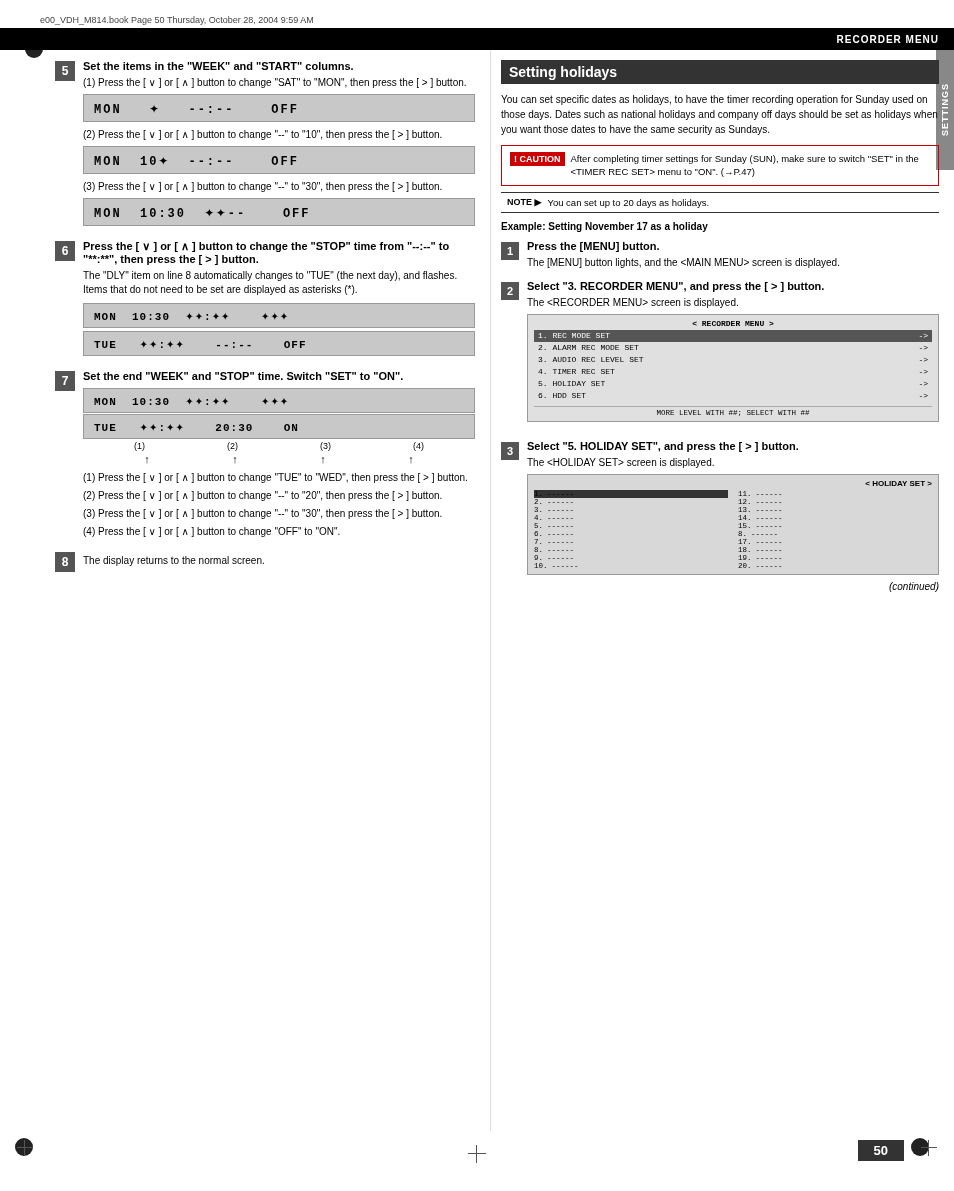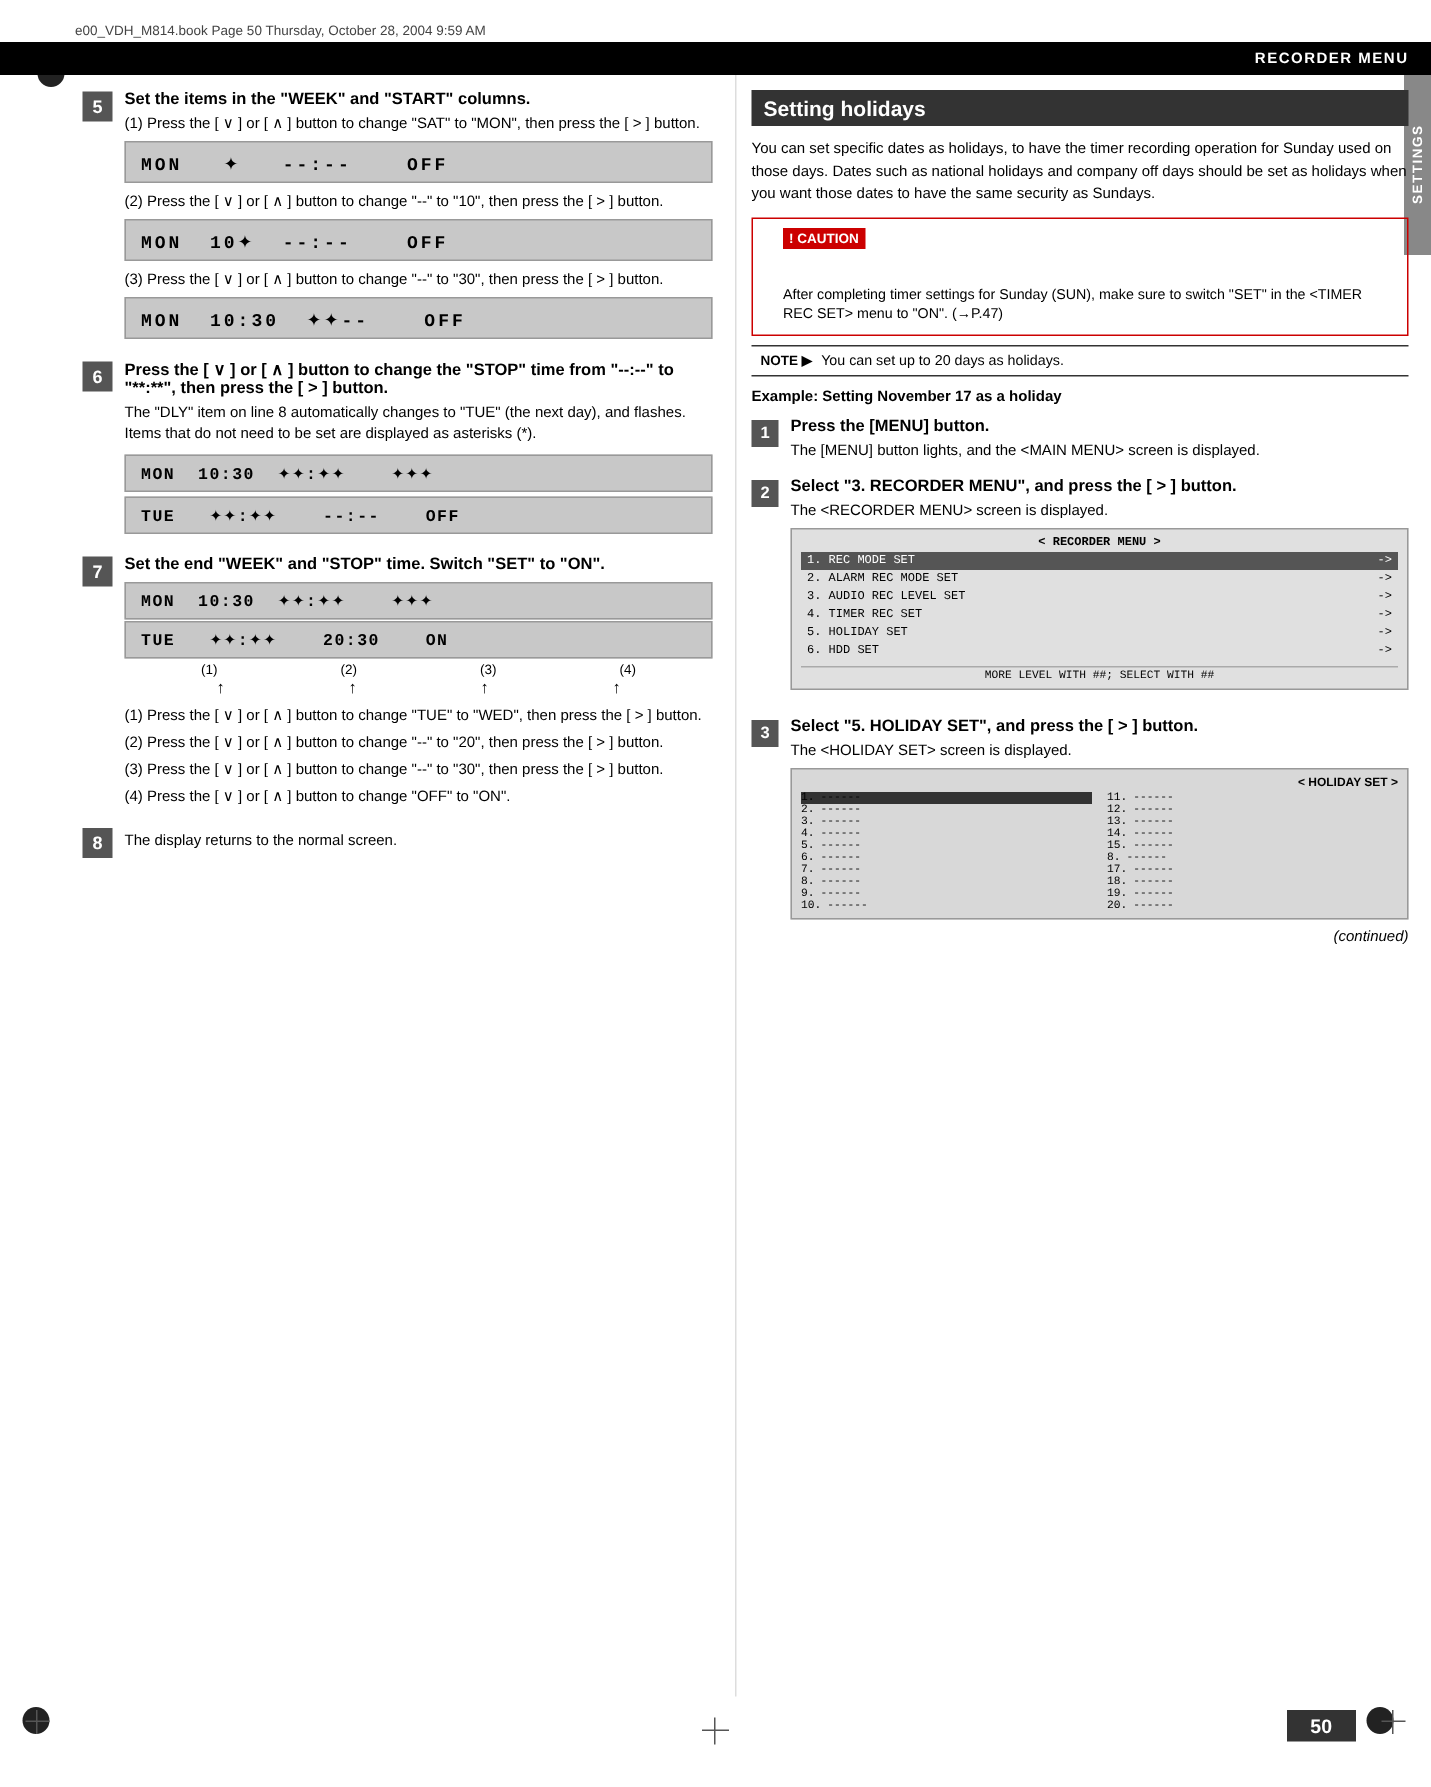--- a/index.html
+++ b/index.html
@@ -15,21 +15,21 @@
     }
 
     
     .top-bar {
       position: absolute;
       top: 0; left: 0; right: 0;
       height: 40px;
       border-bottom: 1px solid #ccc;
       display: flex;
       align-items: center;
-      padding: 0 10px;
+      padding: 0 0;
     }
 
     
     .corner {
       position: absolute;
       width: 28px; height: 28px;
     }
     .corner-circle {
       width: 22px; height: 22px;
       border-radius: 50%;
@@ -148,26 +148,25 @@
       color: #fff;
       font-size: 14px;
       font-weight: bold;
       padding: 4px 8px;
       margin-bottom: 8px;
     }
 
     
     .caution-box {
       border: 1.5px solid #cc0000;
-      padding: 6px 20px;
+      padding: 6px 8px;
       margin-bottom: 6px;
       display: flex;
-      gap: 24px;
+      gap: 6px;
       align-items: flex-start;
-      flex-direction: column;
     }
     .caution-icon {
       background: #cc0000;
       color: #fff;
       font-size: 9px;
       font-weight: bold;
       padding: 2px 4px;
       white-space: nowrap;
       height: fit-content;
     }

